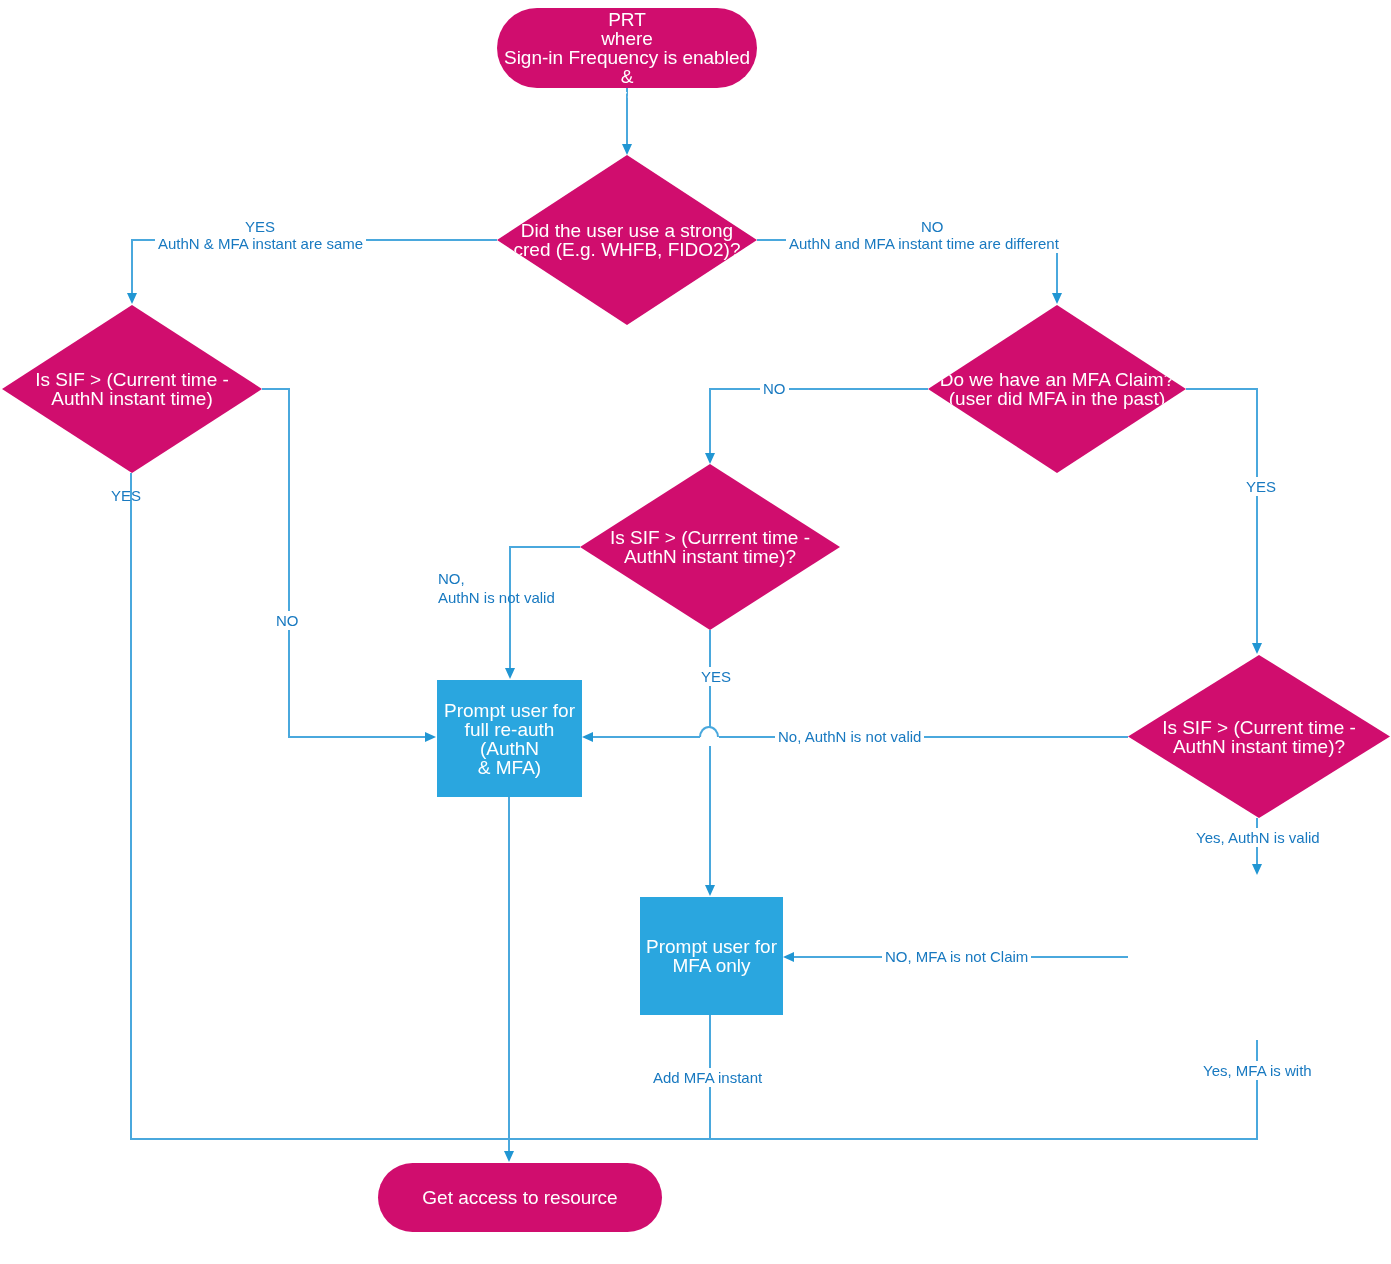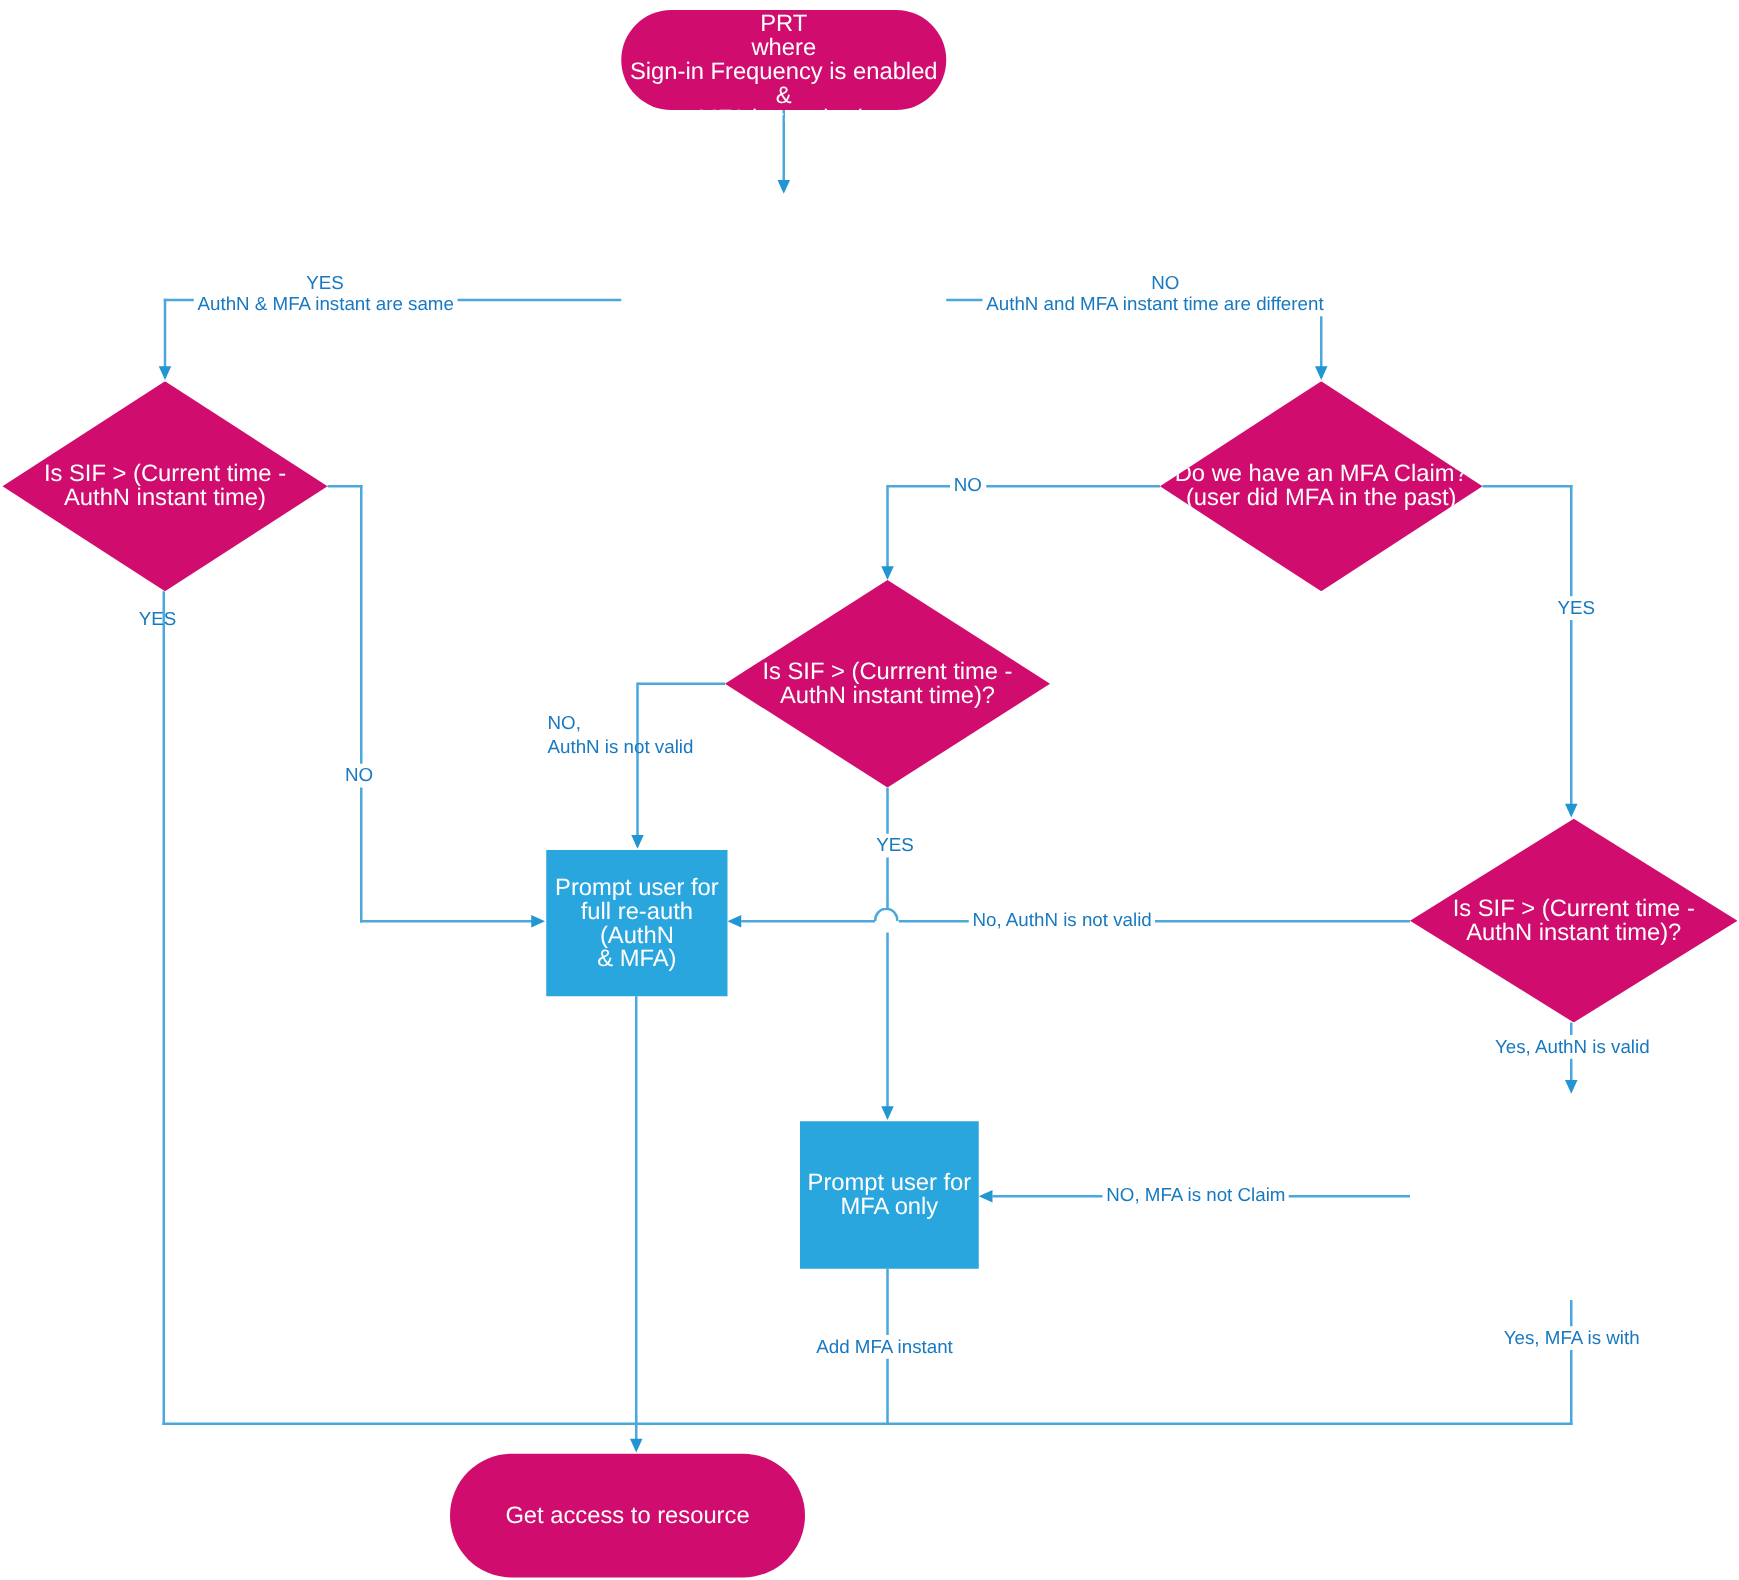--- a/index.html
+++ b/index.html
@@ -102,20 +102,22 @@
   <i class="h" style="left:130px;top:1138px;width:1128px"></i>
 
   <i class="v" style="left:508px;top:797px;height:355px"></i>
   <i class="arr arr-d" style="left:504px;top:1151px"></i>
 
   <div class="node pill" style="left:497px;top:8px;width:260px;height:80px;border-radius:40px">On Windows machine with PRT
 where
 Sign-in Frequency is enabled &amp;
 MFA is required.</div>
 
+  <div class="node diamond" style="left:497px;top:155px;width:260px;height:170px">Did the user use a strong
+cred (E.g. WHFB, FIDO2)?</div>
 
   <div class="node diamond" style="left:2px;top:305px;width:260px;height:168px">Is SIF &gt; (Current time -
 AuthN instant time)</div>
 
   <div class="node diamond" style="left:928px;top:305px;width:258px;height:168px">Do we have an MFA Claim?
 (user did MFA in the past)</div>
 
   <div class="node diamond" style="left:580px;top:464px;width:260px;height:166px">Is SIF &gt; (Currrent time -
 AuthN instant time)?</div>
 
@@ -123,21 +125,21 @@
 AuthN instant time)?</div>
 
 
   <div class="node rect" style="left:437px;top:680px;width:145px;height:117px">Prompt user for
 full re-auth (AuthN
 &amp; MFA)</div>
 
   <div class="node rect" style="left:640px;top:897px;width:143px;height:118px">Prompt user for
 MFA only</div>
 
-  <div class="node pill" style="left:360px;top:1163px;width:284px;height:99px;border-radius:50px">Get access to resource</div>
+  <div class="node pill" style="left:378px;top:1163px;width:284px;height:69px;border-radius:50px">Get access to resource</div>
 
   <span class="lbl" style="left:245px;top:217px">YES</span>
   <span class="lbl on-line" style="left:155px;top:234px">AuthN &amp; MFA instant are same</span>
 
   <span class="lbl" style="left:921px;top:217px">NO</span>
   <span class="lbl on-line" style="left:786px;top:234px">AuthN and MFA instant time are different</span>
 
   <span class="lbl" style="left:111px;top:486px">YES</span>
   <span class="lbl on-line" style="left:273px;top:611px">NO</span>
 

